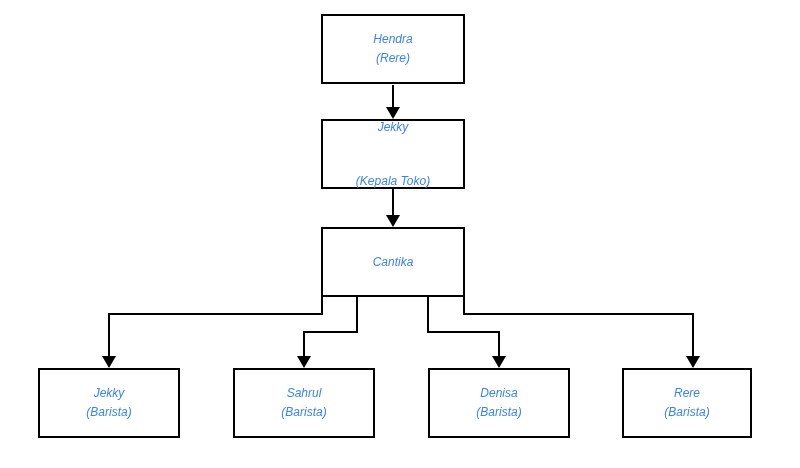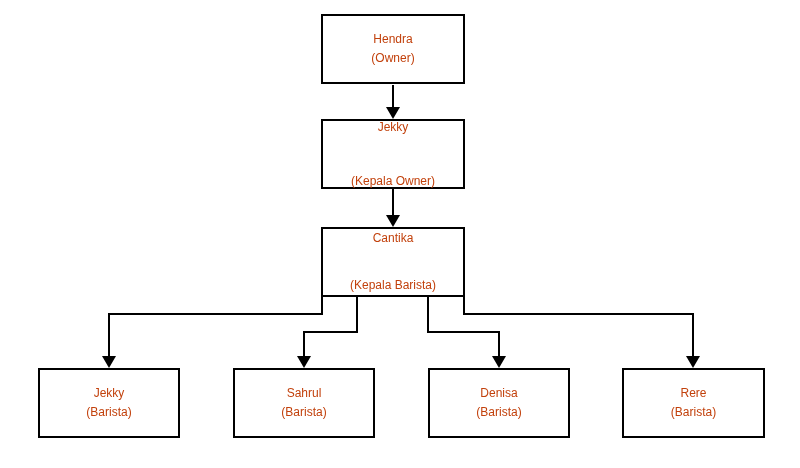--- a/index.html
+++ b/index.html
@@ -34,31 +34,32 @@
   .node {
     position: absolute;
     box-sizing: border-box;
     border: 2.5px solid #000000;
     background: #ffffff;
     display: flex;
     flex-direction: column;
     align-items: center;
     justify-content: center;
     text-align: center;
-    color: #c2410c;
+    color: #3b82f6;
     font-size: 12px;
     line-height: 19px;
+    font-style: italic;
   }
   .node-hendra  { left: 321px; top: 14px;  width: 144px; height: 70px; }
   .node-jekky   { left: 321px; top: 119px; width: 144px; height: 70px; gap: 35px; }
   .node-cantika { left: 321px; top: 227px; width: 144px; height: 70px; gap: 28px; }
   .node-bobi    { left: 38px;  top: 368px; width: 142px; height: 70px; }
   .node-sahrul  { left: 233px; top: 368px; width: 142px; height: 70px; }
   .node-denisa  { left: 428px; top: 368px; width: 142px; height: 70px; text-align: center; }
-  .node-rere    { left: 622px; top: 368px; width: 143px; height: 70px; }
+  .node-rere    { left: 622px; top: 368px; width: 130px; height: 70px; }
 </style>
 </head>
 <body>
 
 <div class="canvas">
 
   <svg class="connectors" viewBox="0 0 800 468" xmlns="http://www.w3.org/2000/svg">
 
     <polyline points="393,85 393,110"></polyline>
     <polygon points="386,107 400,107 393,119"></polygon>
@@ -74,31 +75,30 @@
 
     <polyline points="428,297 428,332 499,332 499,359"></polyline>
     <polygon points="492,356 506,356 499,368"></polygon>
 
     <polyline points="464,297 464,314 693,314 693,359"></polyline>
     <polygon points="686,356 700,356 693,368"></polygon>
   </svg>
 
   <div class="node node-hendra">
     <span>Hendra</span>
-    <span>(Owner)</span>
+    <span>(Rere)</span>
   </div>
 
   <div class="node node-jekky">
     <span>Jekky</span>
-    <span>(Kepala Owner)</span>
+    <span>(Kepala Toko)</span>
   </div>
 
   <div class="node node-cantika">
     <span>Cantika</span>
-    <span>(Kepala Barista)</span>
   </div>
 
   <div class="node node-bobi">
     <span>Jekky</span>
     <span>(Barista)</span>
   </div>
 
   <div class="node node-sahrul">
     <span>Sahrul</span>
     <span>(Barista)</span>

